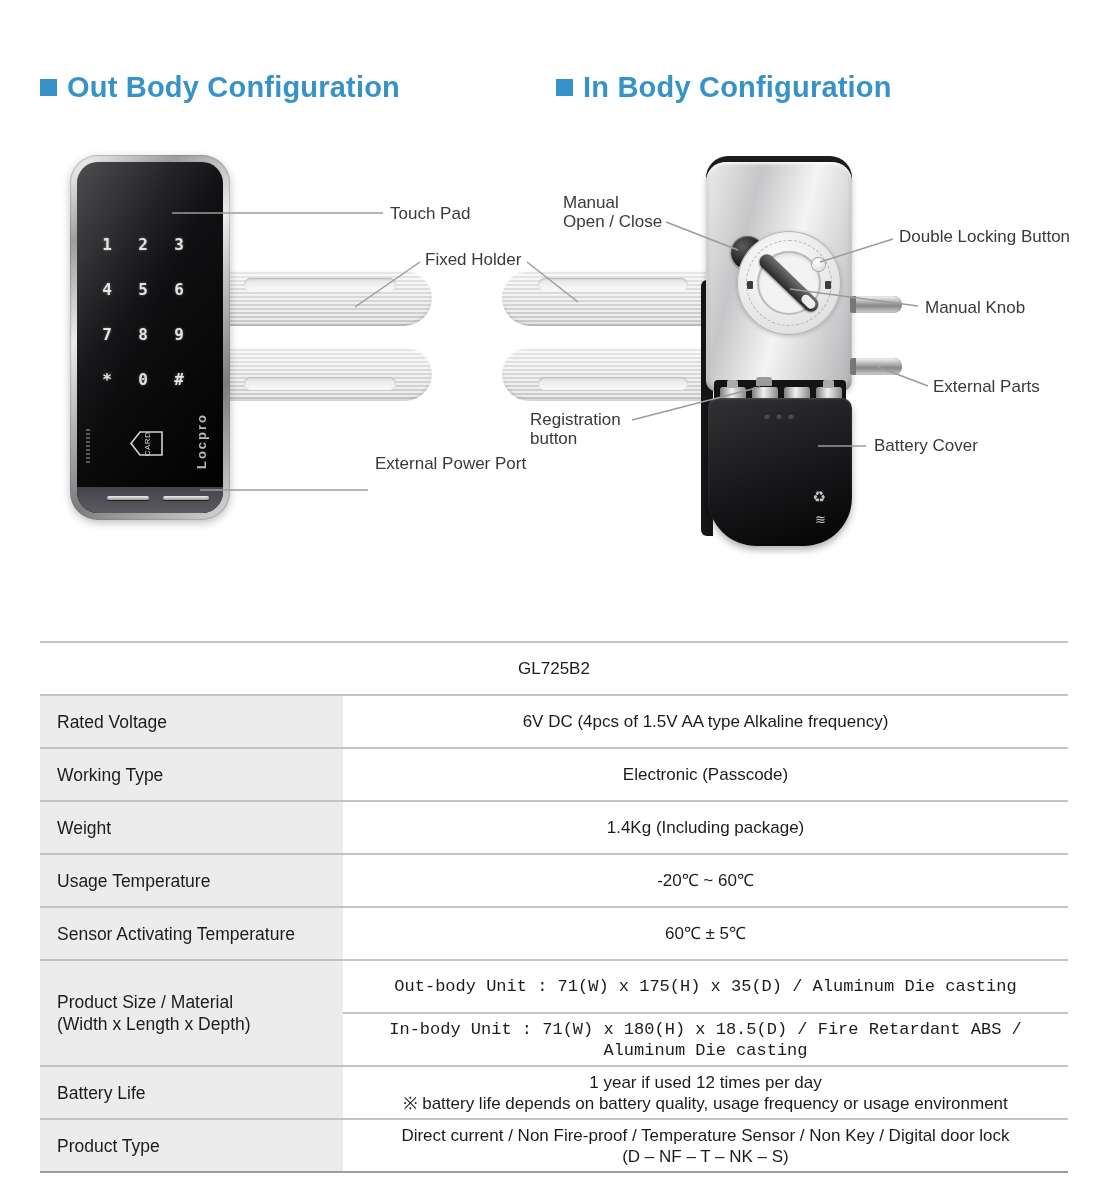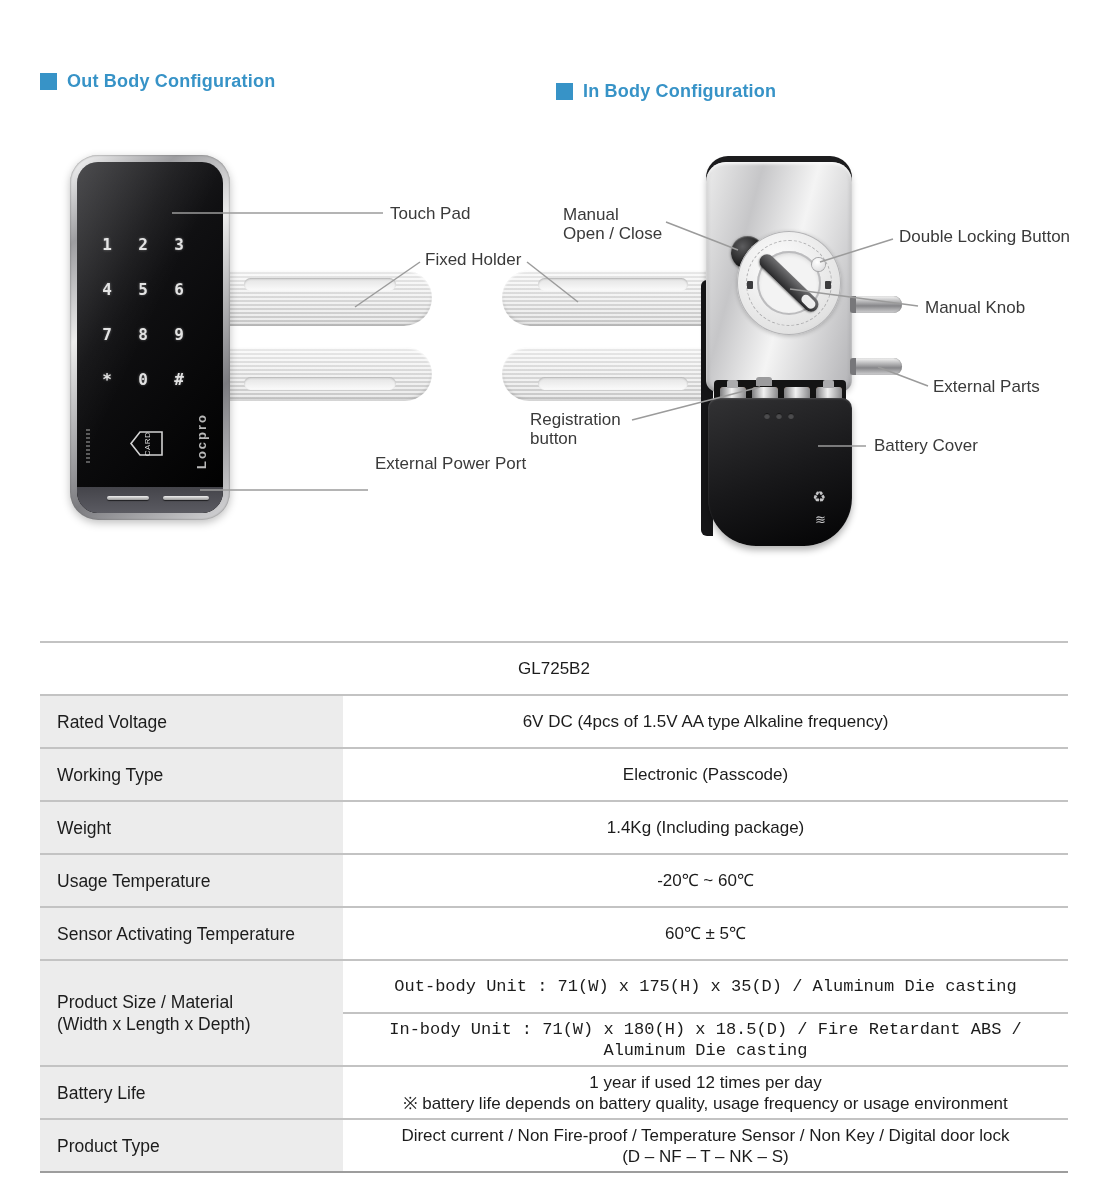--- a/index.html
+++ b/index.html
@@ -3,23 +3,23 @@
 <meta charset="utf-8">
 <style>
   html,body{margin:0;padding:0;}
   body{
     width:1109px;height:1200px;position:relative;background:#ffffff;
     font-family:"Liberation Sans", sans-serif;color:#3a3a3a;overflow:hidden;
   }
   
   .sec-header{position:absolute;display:flex;align-items:center;gap:10px;}
   .sec-bullet{width:17px;height:17px;background:#3793c7;flex:0 0 auto;}
-  .sec-title{font-size:18px;font-weight:bold;color:#3793c7;letter-spacing:.2px;}
+  .sec-title{font-size:29px;font-weight:bold;color:#3793c7;letter-spacing:.2px;}
   #hdr-out{left:40px;top:71px;}
-  #hdr-in{left:556px;top:71px;margin-top:10px;}
+  #hdr-in{left:556px;top:71px;}
 
   
   .stage{position:absolute;left:0;top:0;width:1109px;height:600px;}
   .part{position:absolute;}
 
   
   .wing{
     position:absolute;
     background:
       repeating-linear-gradient(180deg, rgba(255,255,255,.55) 0 2px, rgba(0,0,0,.05) 2px 4px),
@@ -278,21 +278,21 @@
       <line x1="790" y1="289" x2="918" y2="306"></line>
       <line x1="878" y1="367" x2="928" y2="386"></line>
       <line x1="818" y1="446" x2="866" y2="446"></line>
       <line x1="632" y1="420" x2="760" y2="387"></line>
     </g>
   </svg>
 
   <div class="callout" style="left:390px;top:204px;">Touch Pad</div>
   <div class="callout" style="left:425px;top:250px;">Fixed Holder</div>
   <div class="callout" style="left:375px;top:454px;">External Power Port</div>
-  <div class="callout" style="left:563px;top:205px;">Manual
+  <div class="callout" style="left:563px;top:193px;">Manual
 Open / Close</div>
   <div class="callout" style="left:899px;top:227px;">Double Locking Button</div>
   <div class="callout" style="left:925px;top:298px;">Manual Knob</div>
   <div class="callout" style="left:933px;top:377px;">External Parts</div>
   <div class="callout" style="left:530px;top:410px;">Registration
 button</div>
   <div class="callout" style="left:874px;top:436px;">Battery Cover</div>
 </div>
 
 <div class="spec-table">

